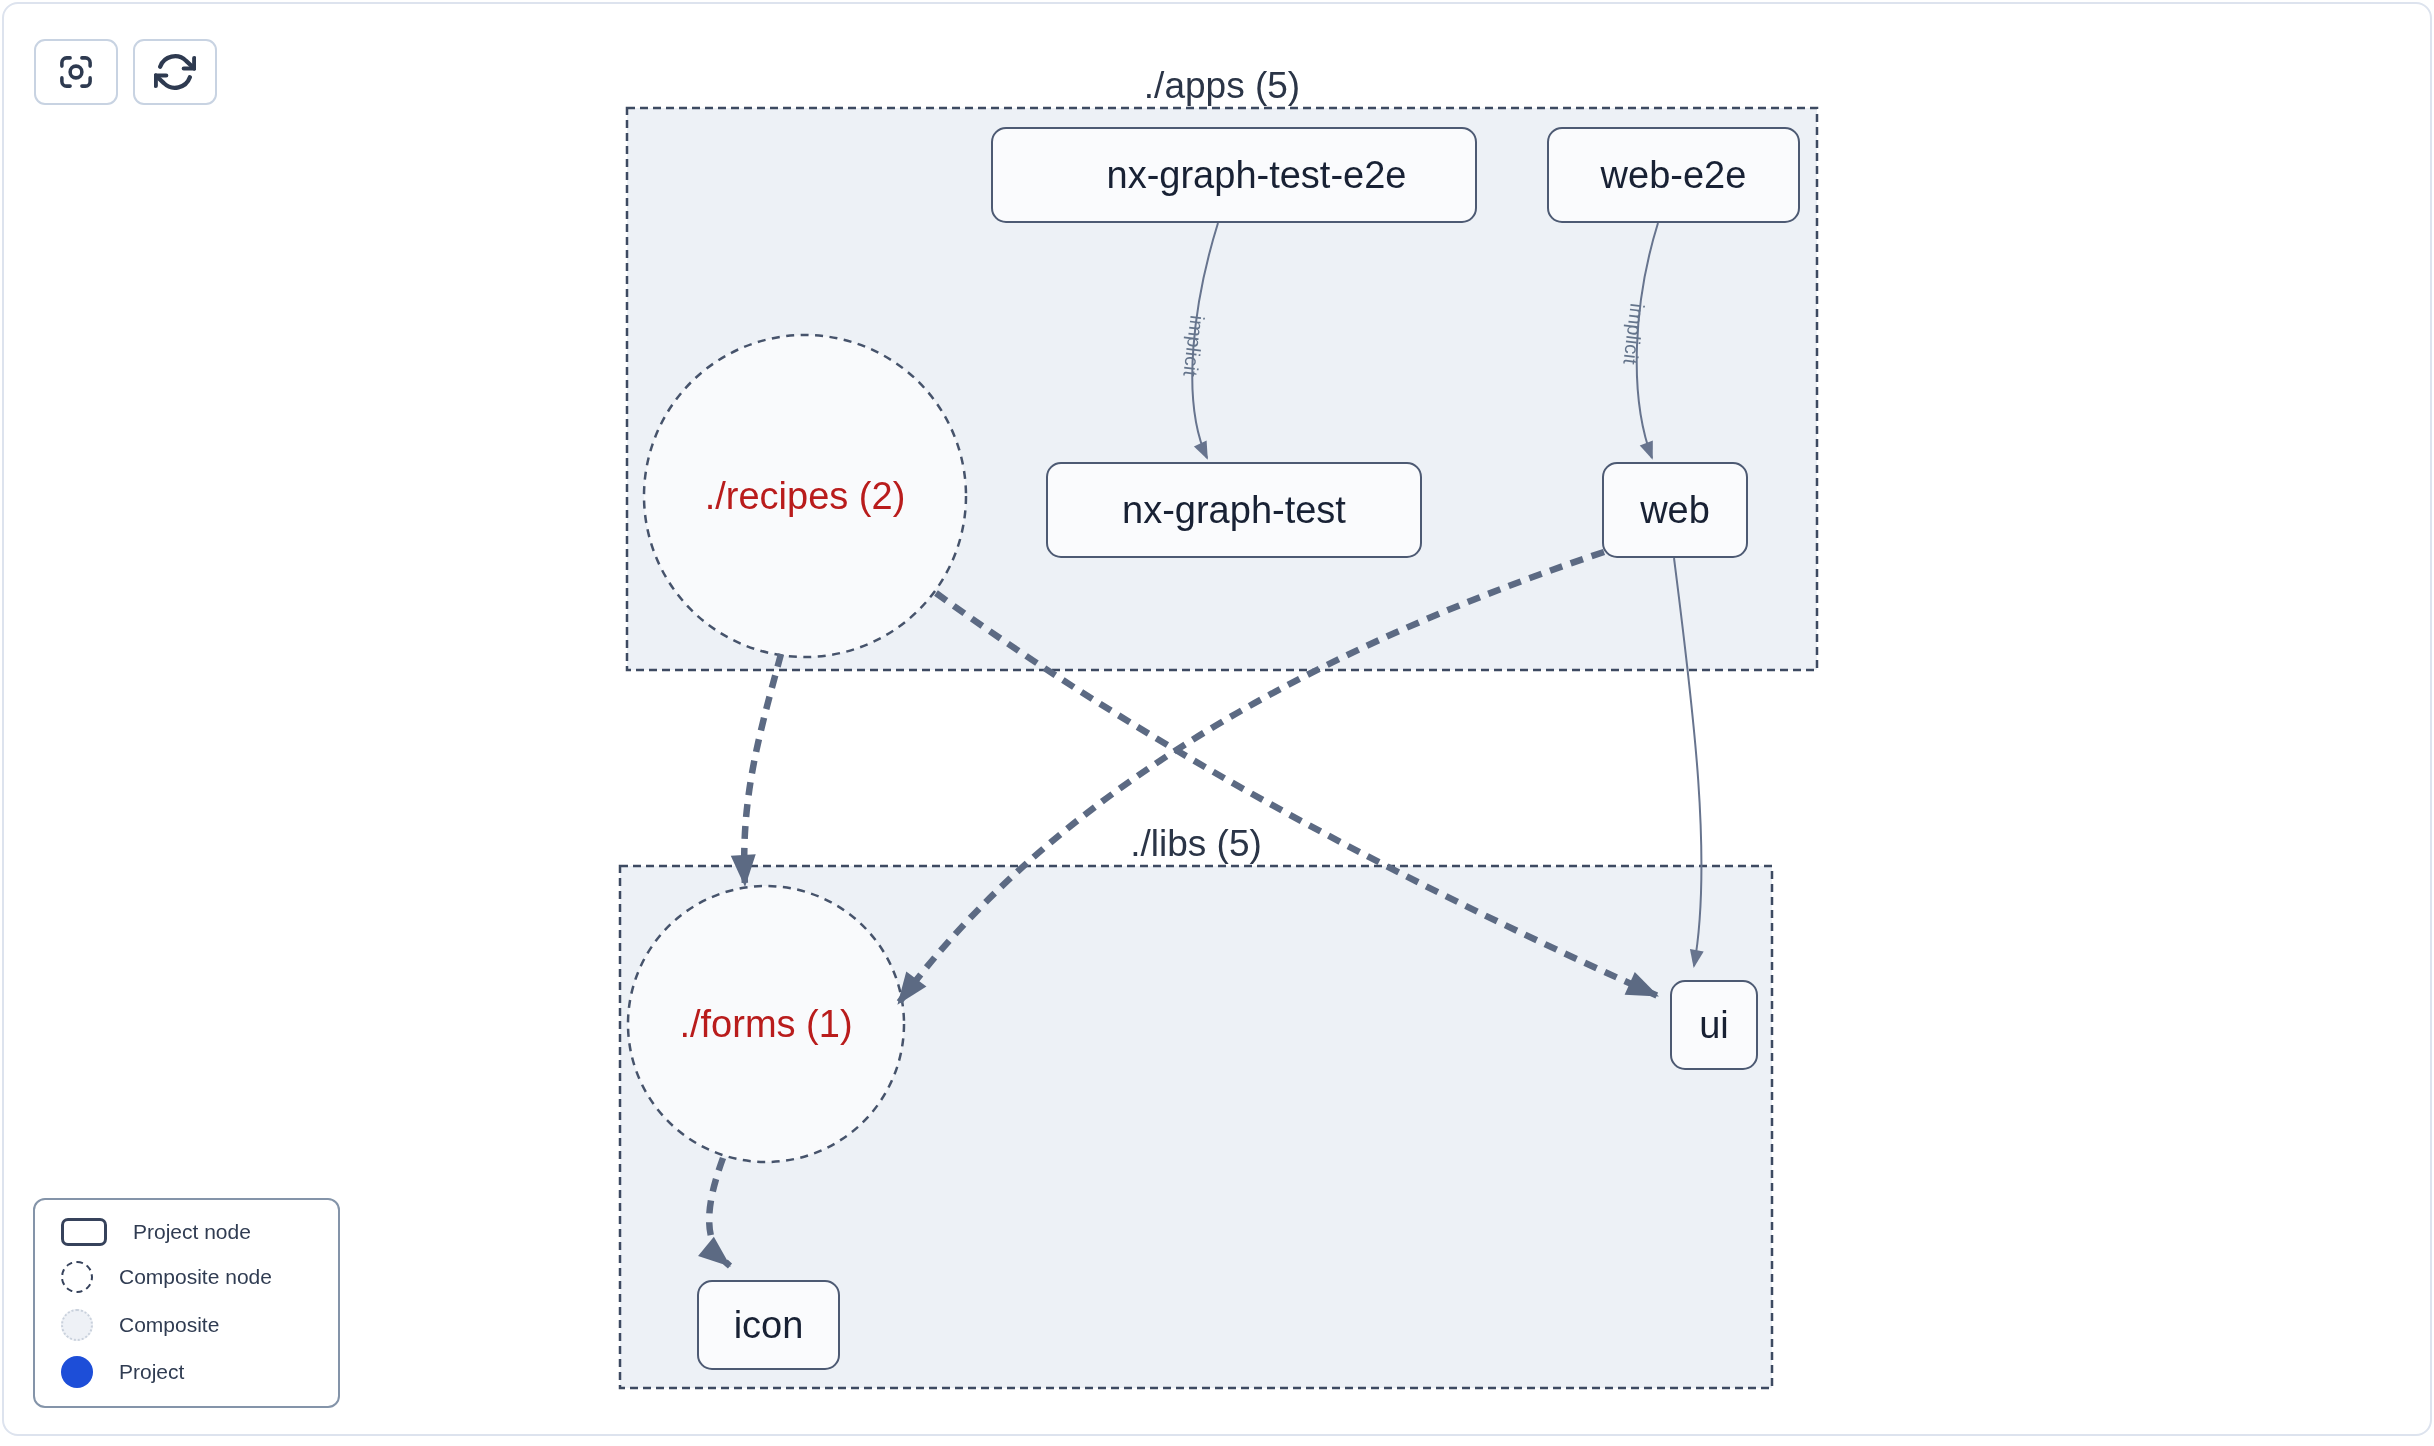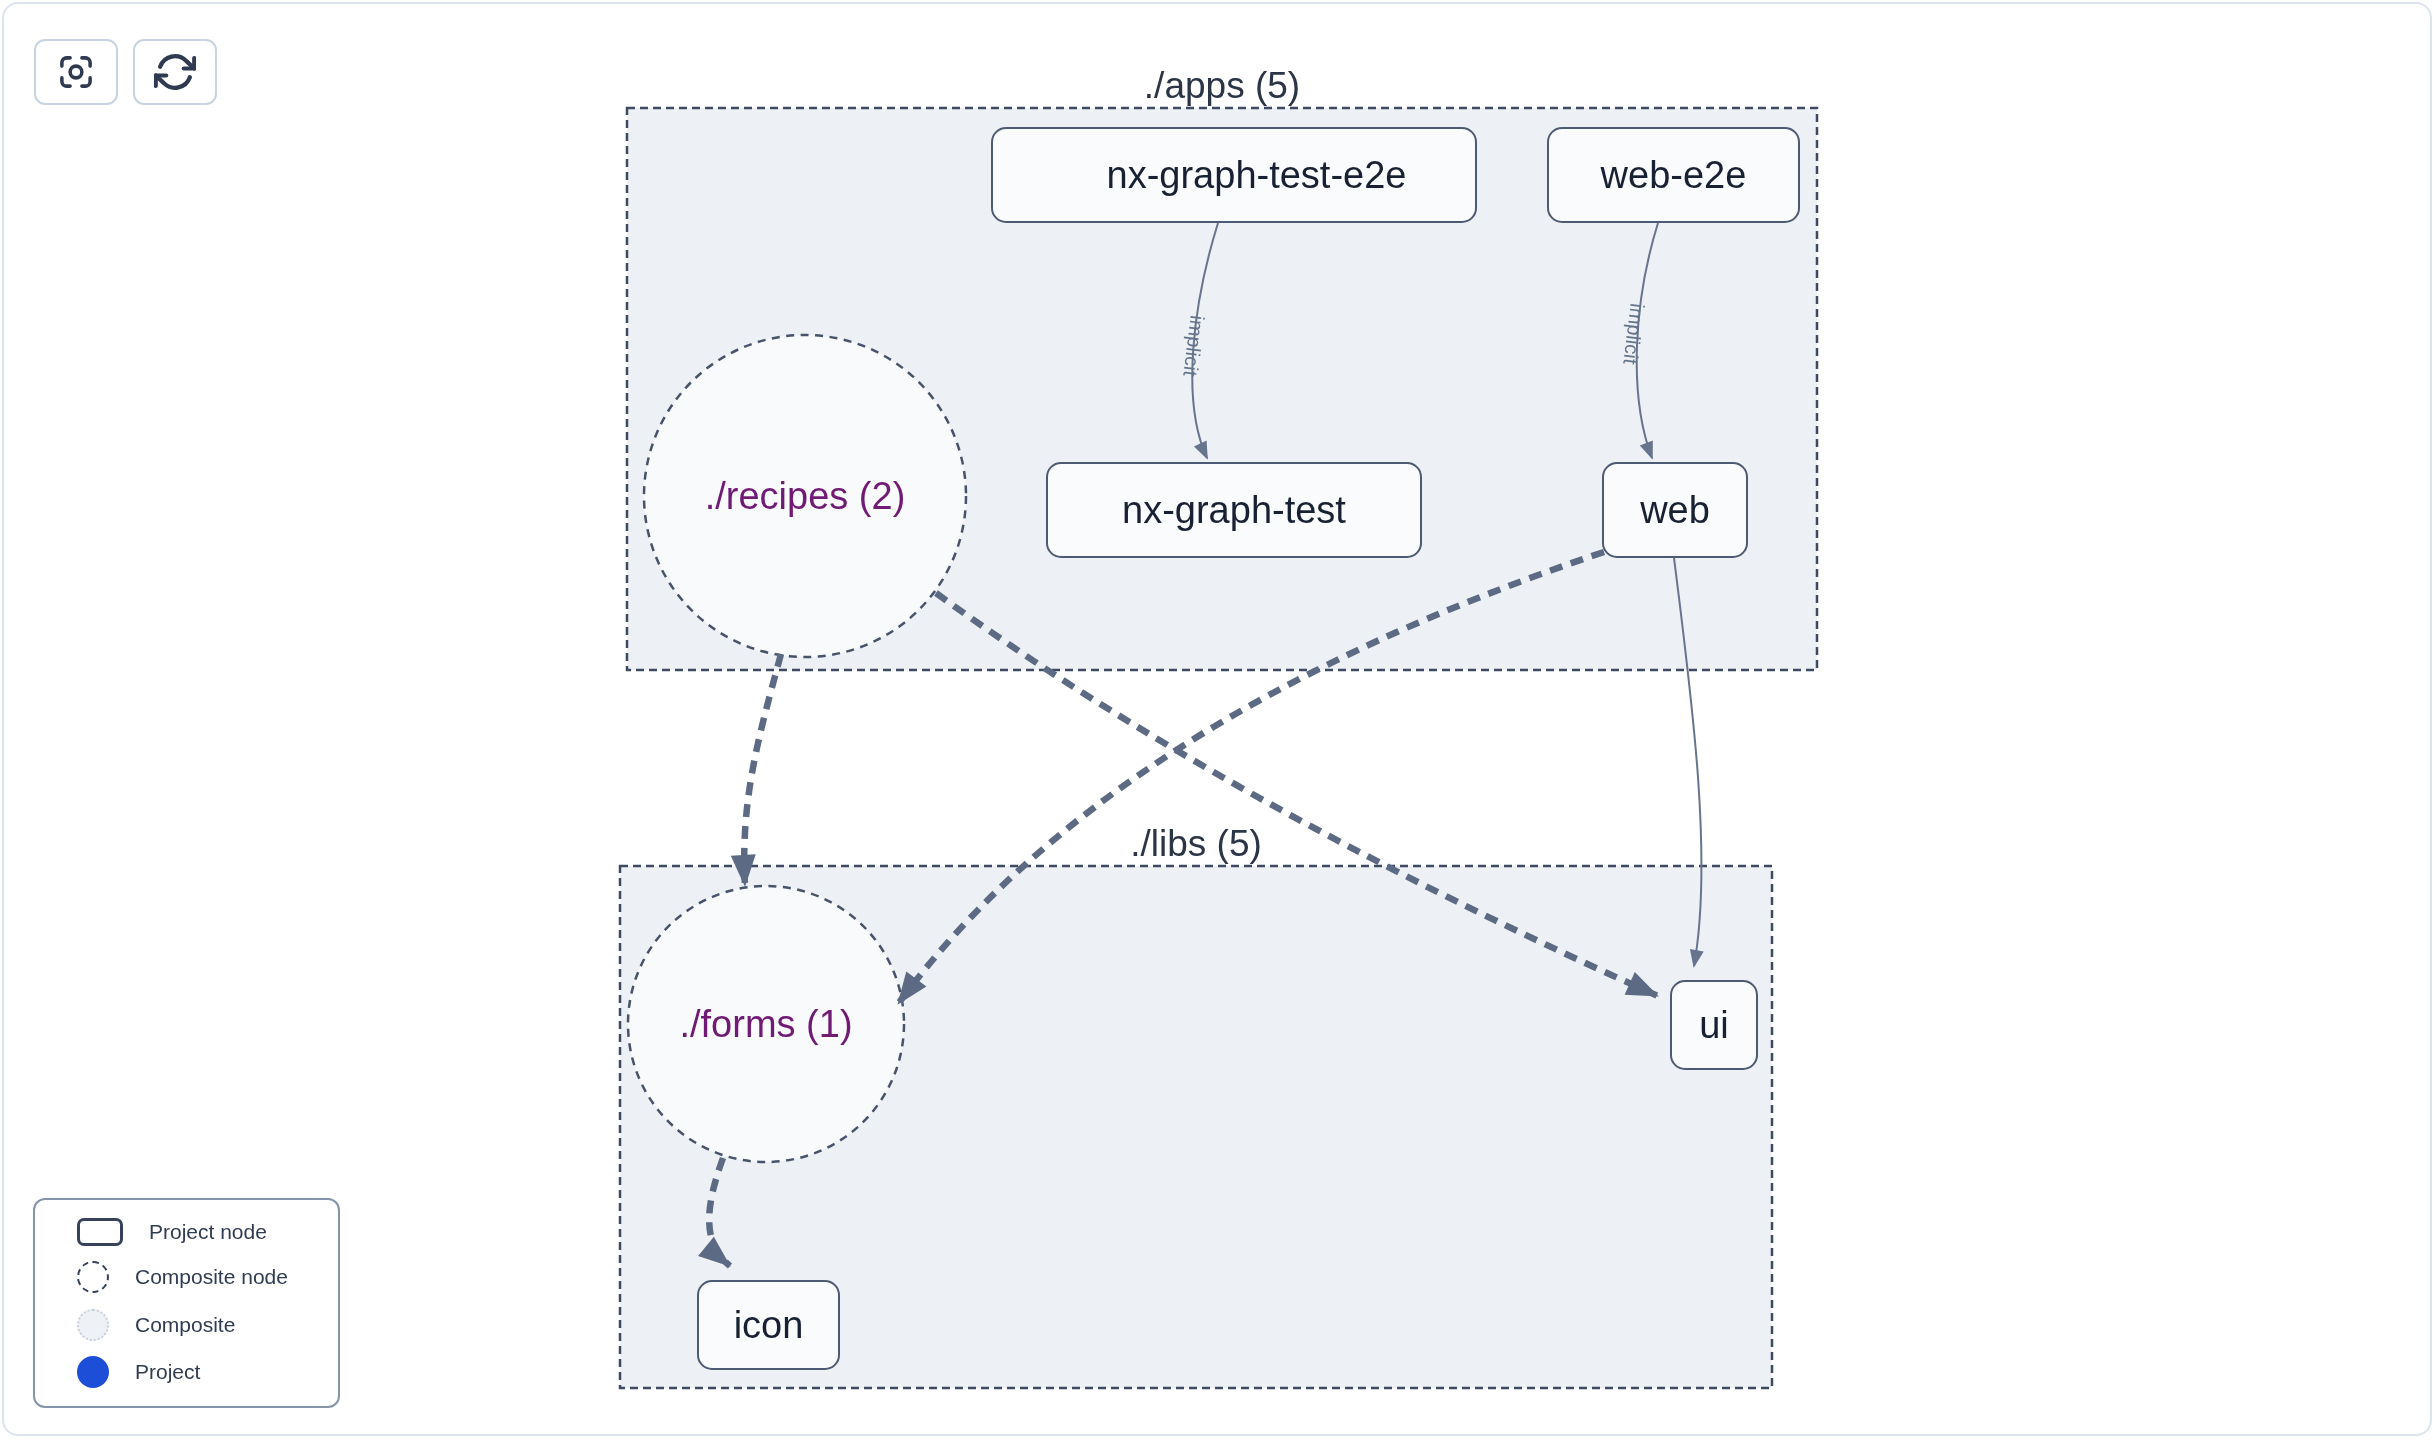--- a/index.html
+++ b/index.html
@@ -22,36 +22,36 @@
   .tool-btn svg{stroke:#2e3a50;fill:none;stroke-linecap:round;stroke-linejoin:round;}
 
   
   .node{
     position:absolute;display:flex;align-items:center;justify-content:center;
     background:#fafbfd;border:2px solid #4d5a73;border-radius:15px;
     font-size:38px;color:#182134;box-sizing:border-box;white-space:nowrap;
   }
   .circle-label{
     position:absolute;display:flex;align-items:center;justify-content:center;
-    font-size:38px;color:#701a75;text-align:center;white-space:nowrap;
+    font-size:38px;color:#b91c1c;text-align:center;white-space:nowrap;
   }
   .cluster-label{
     position:absolute;display:flex;align-items:center;justify-content:center;
     font-size:37px;color:#2b3547;white-space:nowrap;
   }
   .edge-label{
     position:absolute;width:140px;height:28px;display:flex;align-items:center;justify-content:center;
     font-size:20px;color:#64748b;transform:rotate(97deg);white-space:nowrap;
   }
 
   
   .legend{
     position:absolute;left:33px;top:1198px;width:307px;height:210px;box-sizing:border-box;
     background:#ffffff;border:2px solid #8494a9;border-radius:12px;
-    display:flex;flex-direction:column;justify-content:space-around;padding:10px 16px;
+    display:flex;flex-direction:column;justify-content:space-around;padding:10px 0;
   }
   .legend-row{display:flex;align-items:center;gap:26px;padding-left:26px;}
   .legend-row .swatch{flex:0 0 auto;box-sizing:border-box;}
   .sw-project{width:46px;height:28px;border:3px solid #36425b;border-radius:7px;background:#fff;}
   .sw-composite{width:32px;height:32px;border:2.5px dashed #36425b;border-radius:50%;background:#fff;}
   .sw-affected{width:32px;height:32px;border:2.5px dotted #c9d1dc;border-radius:50%;background:#eef1f6;}
   .sw-touched{width:32px;height:32px;border-radius:50%;}
   .legend-row .lbl{font-size:21px;color:#303c52;}
 </style>
 </head>

